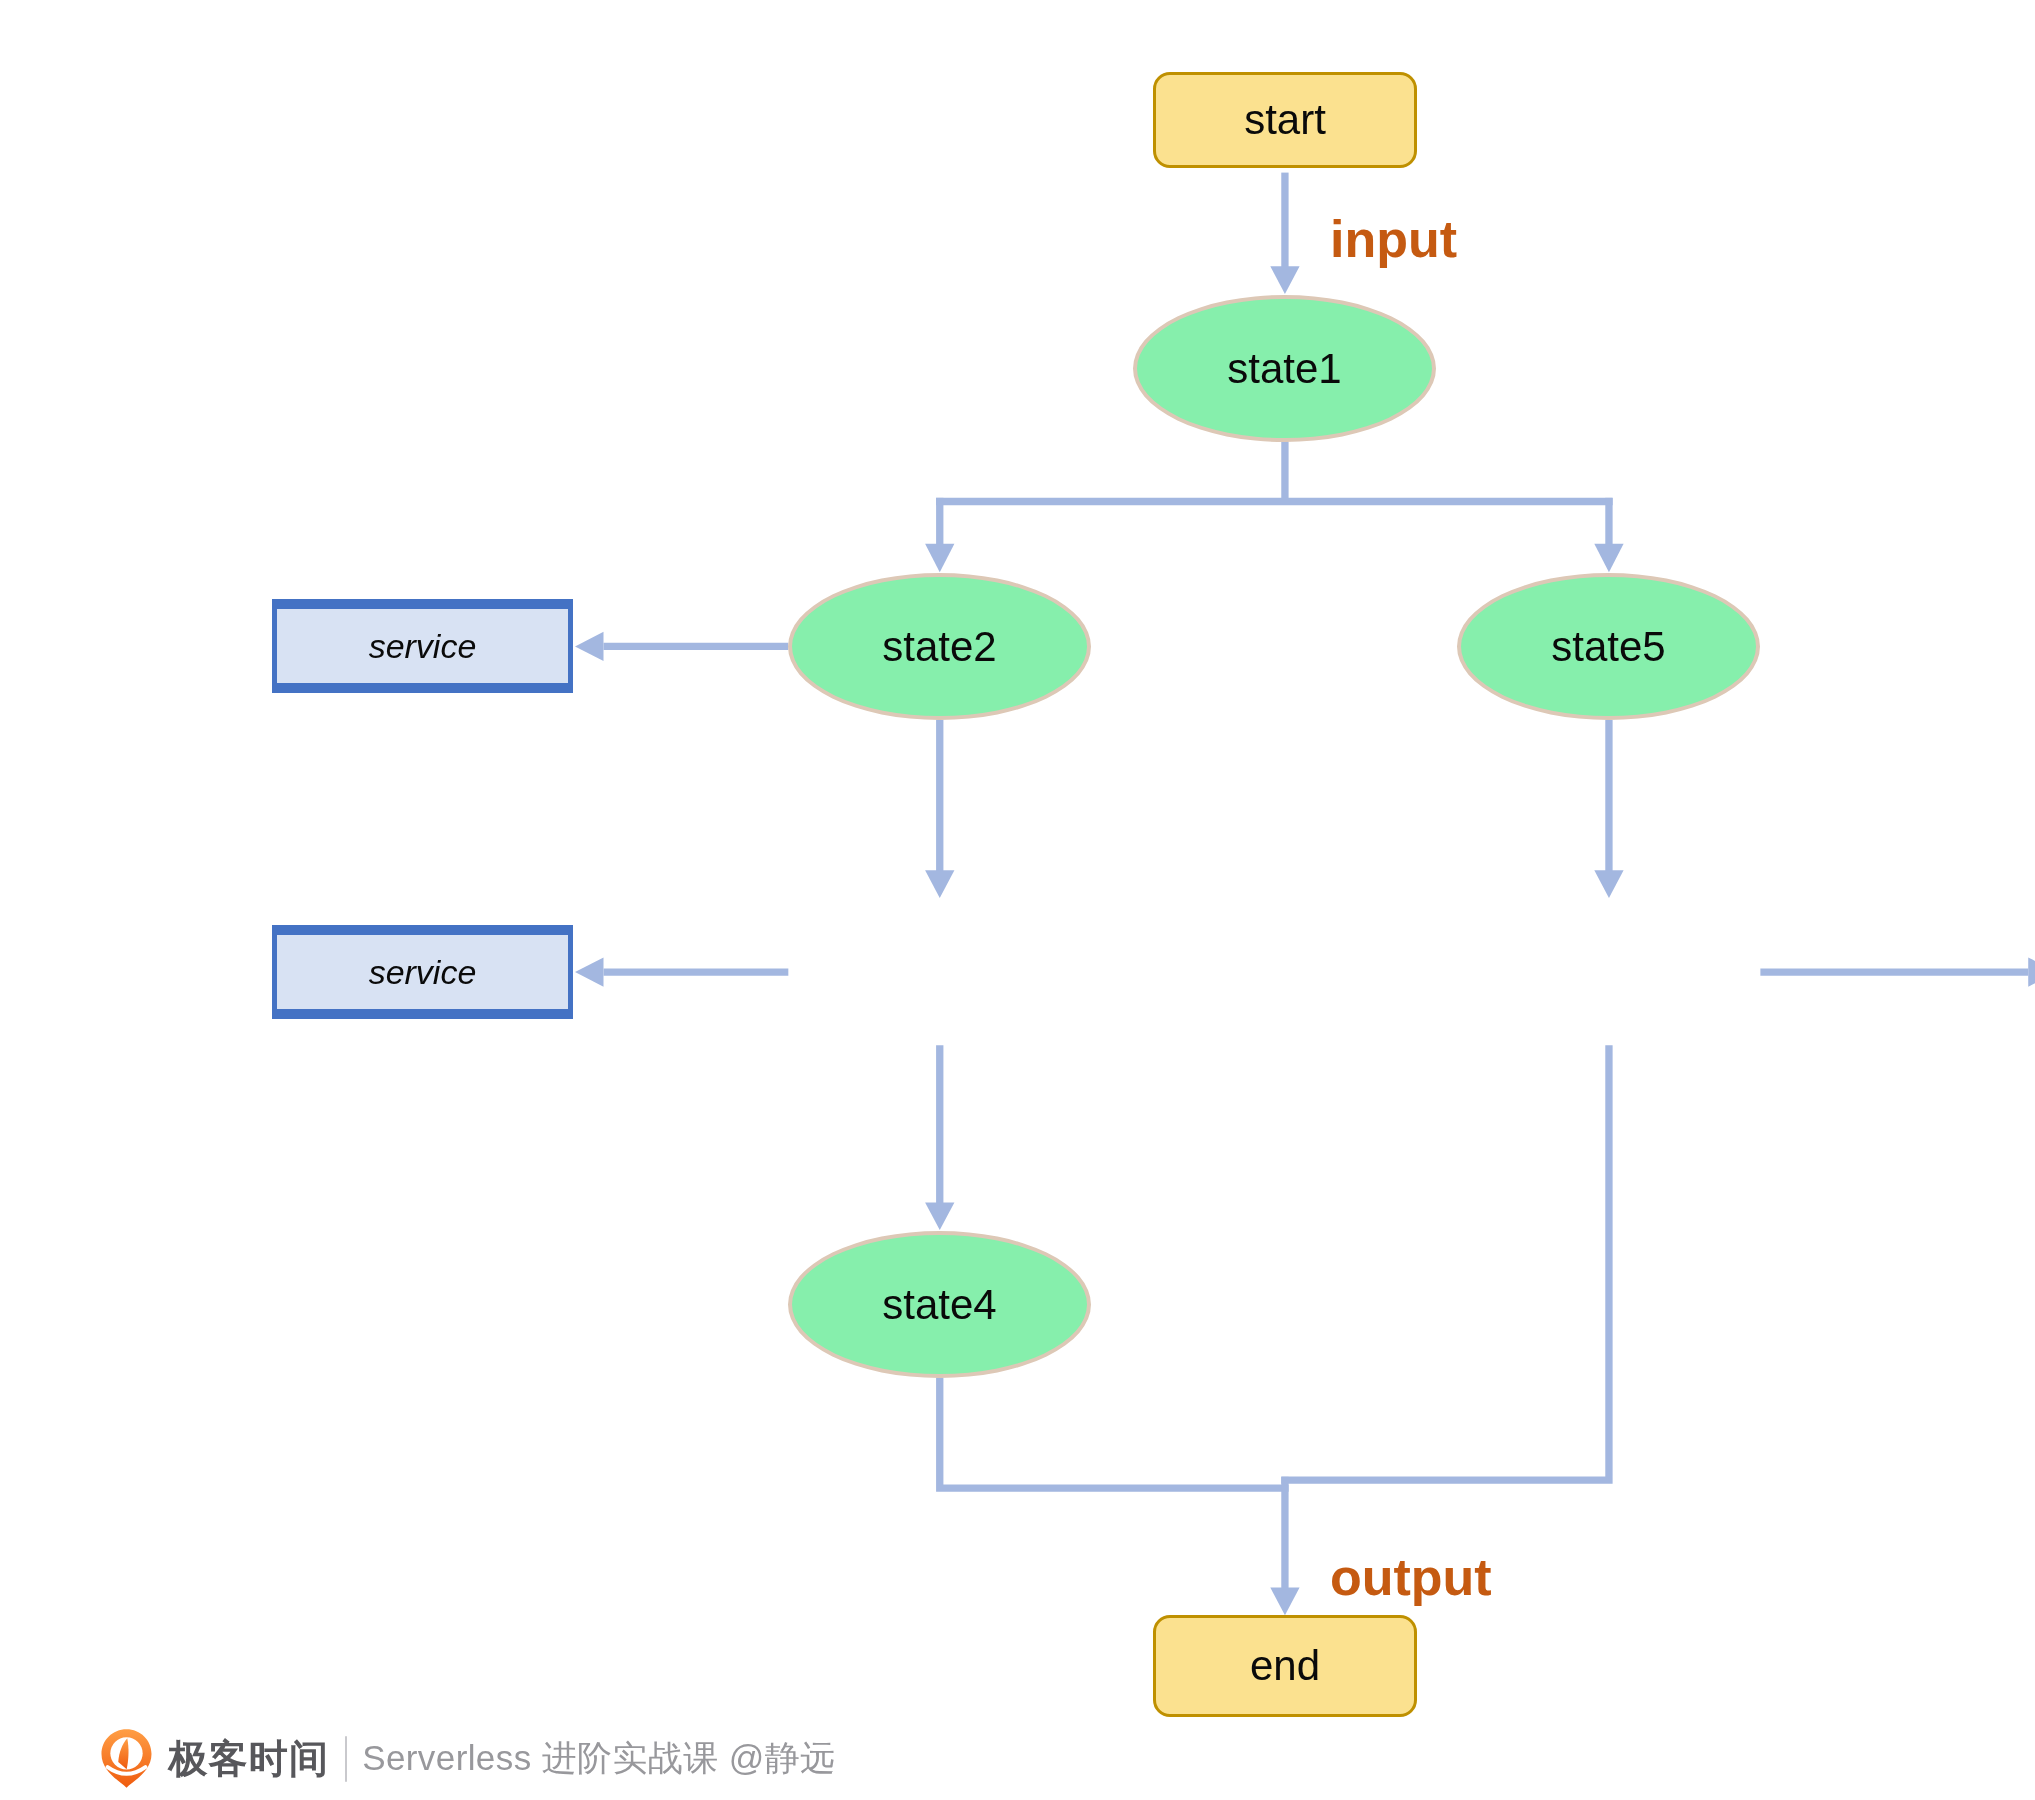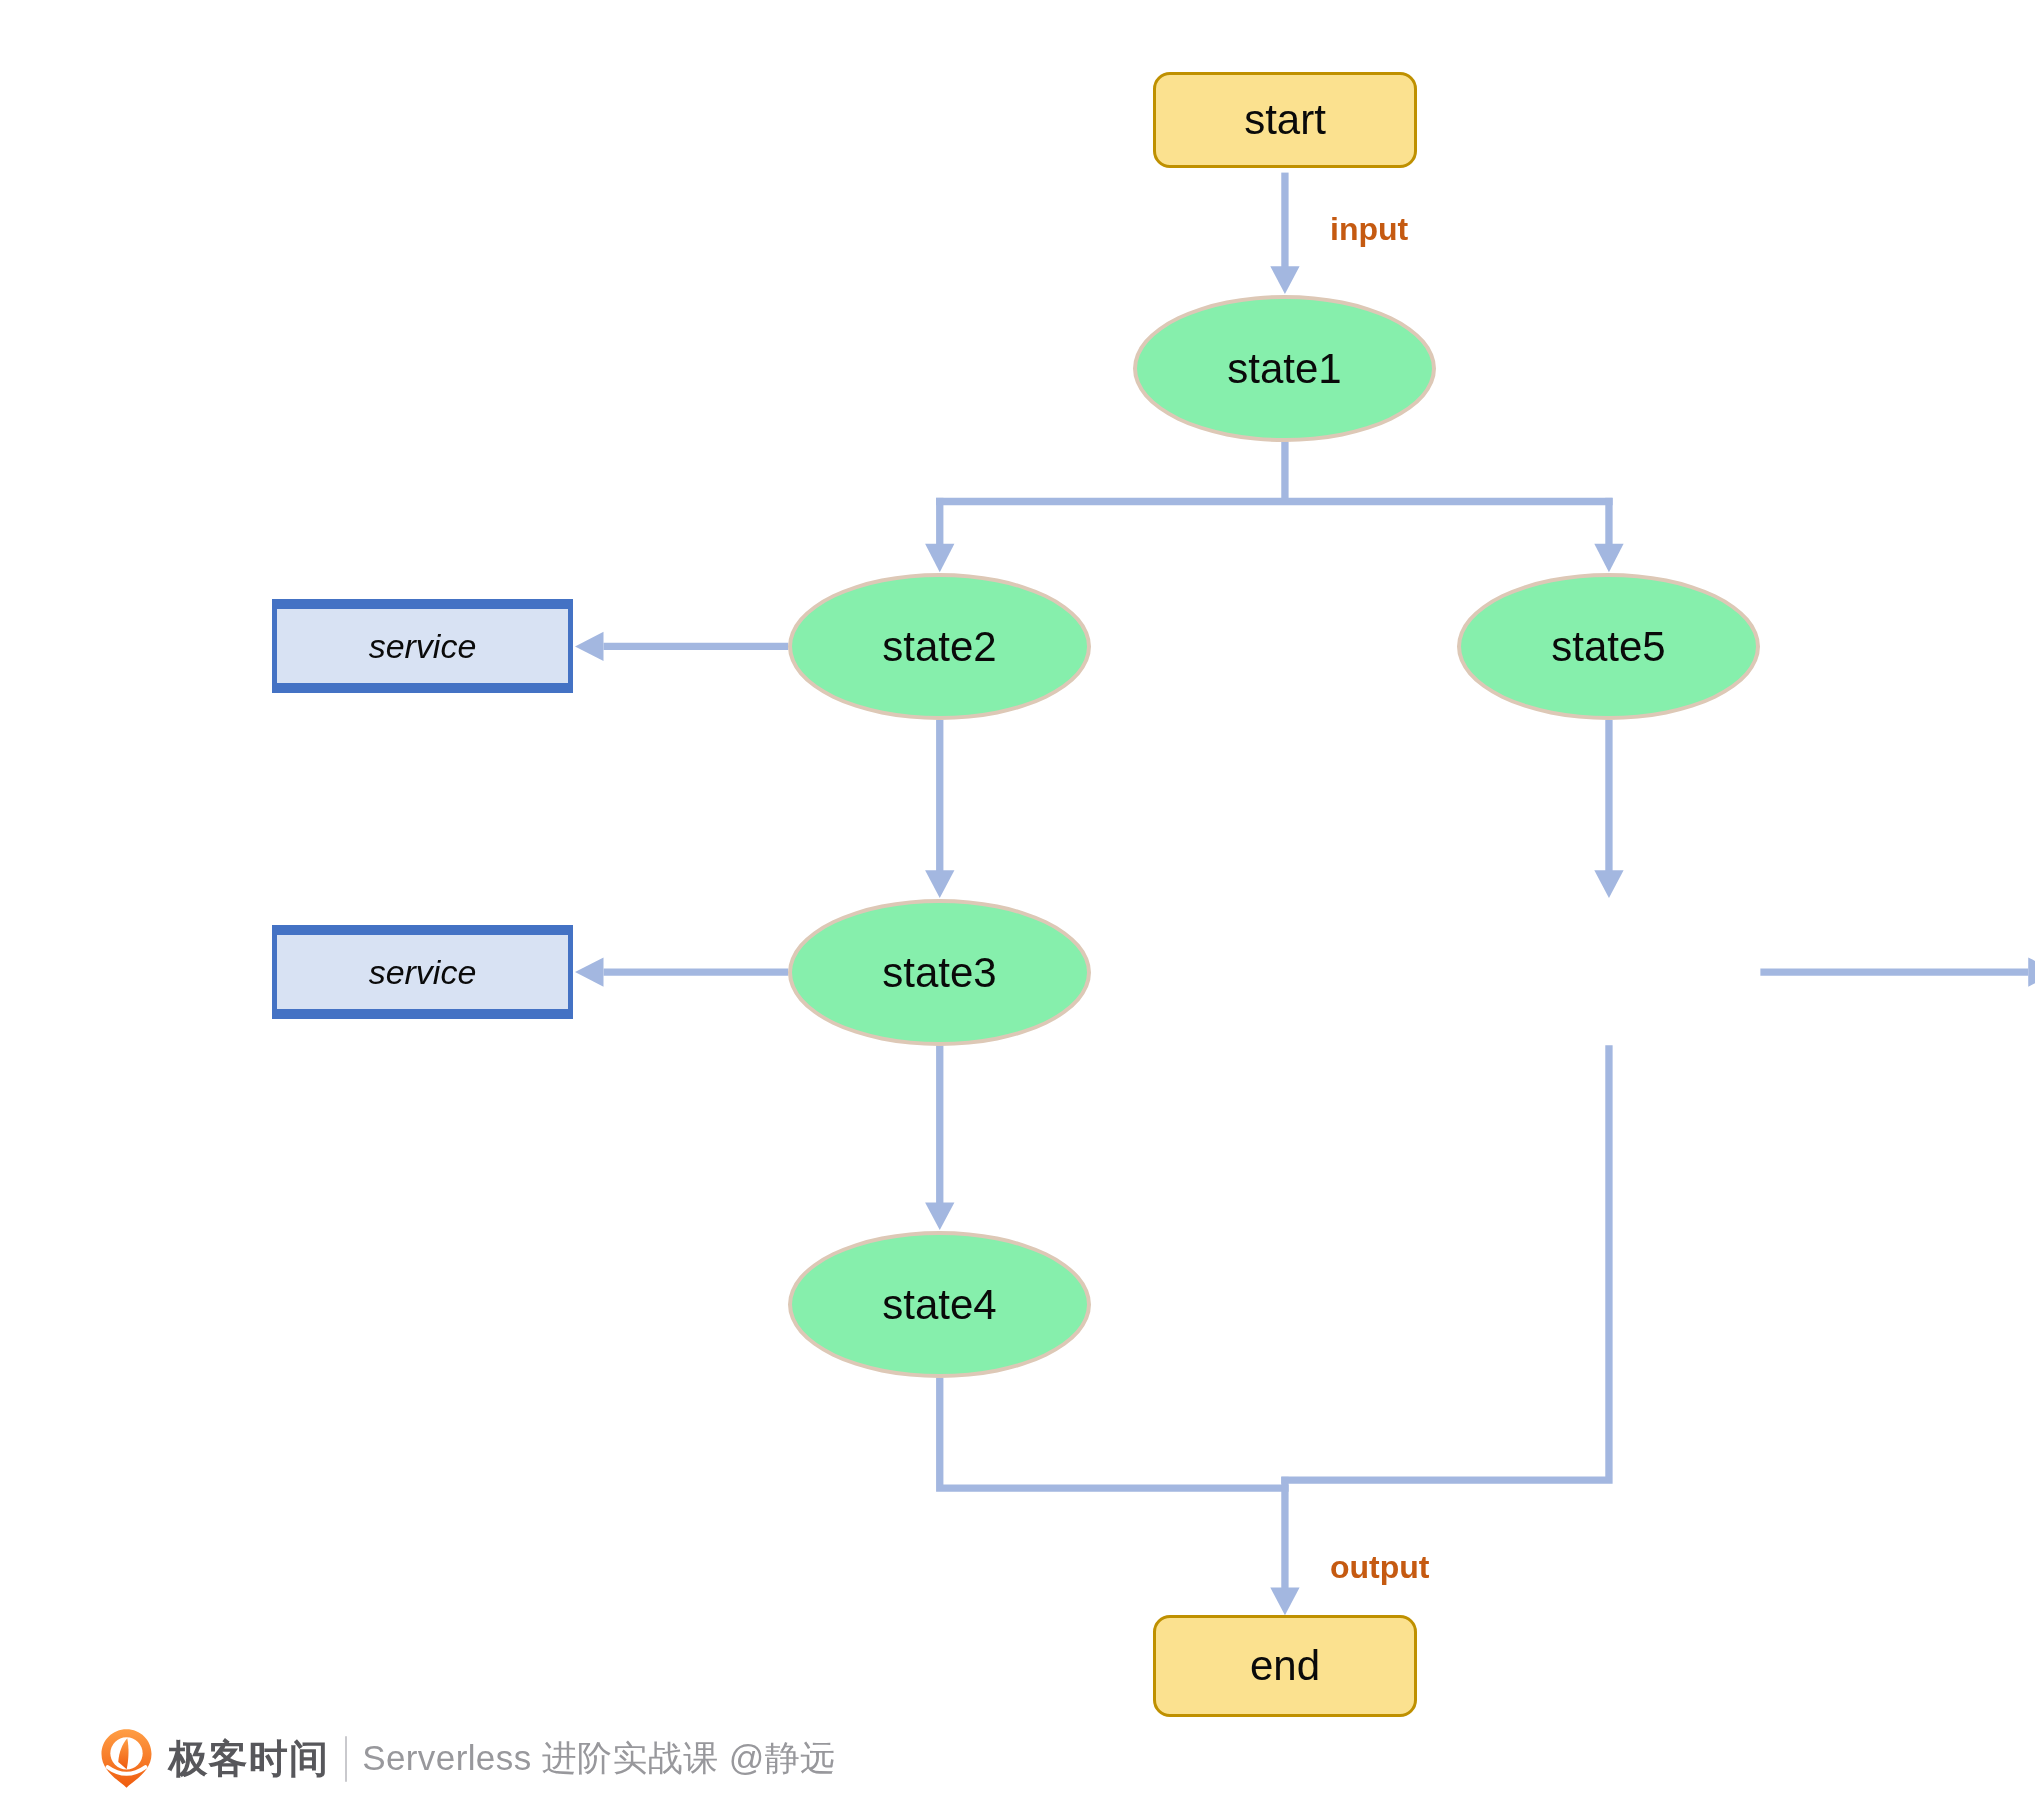--- a/index.html
+++ b/index.html
@@ -57,21 +57,21 @@
     border: 5.7px solid #4472C4;
     border-top-width: 10.6px;
     border-bottom-width: 10.6px;
     font-size: 34px;
     font-style: italic;
   }
   .edge-label {
     position: absolute;
     color: #C55A11;
     font-weight: 700;
-    font-size: 32px;
+    font-size: 52px;
     line-height: 1;
     white-space: nowrap;
   }
   .footer {
     position: absolute;
     left: 96px;
     top: 1726px;
     height: 65px;
     display: flex;
     align-items: center;
@@ -171,23 +171,20 @@
   </div>
 
   <div class="node state" style="left:1457px; top:573px; width:303px; height:147px;">
     <span>state5</span>
   </div>
 
   <div class="node service" style="left:272px; top:599px; width:301px; height:94px;">
     <span>service</span>
   </div>
 
-  <div class="node state" style="left:788px; top:899px; width:303px; height:147px;">
-    <span>state3</span>
-  </div>
 
   <div class="node service" style="left:272px; top:925px; width:301px; height:94px;">
     <span>service</span>
   </div>
 
 
   <div class="node state" style="left:788px; top:1231px; width:303px; height:147px;">
     <span>state4</span>
   </div>
 

